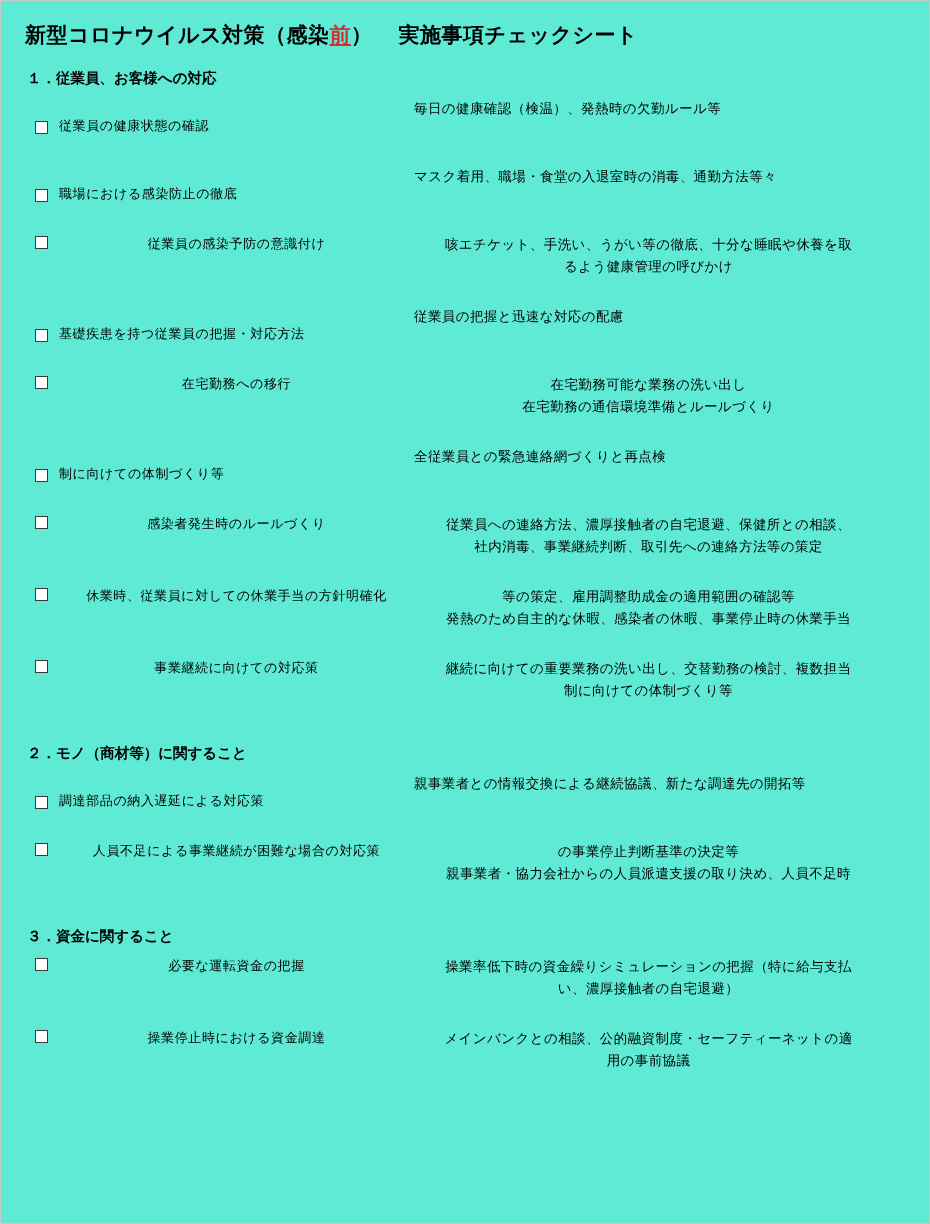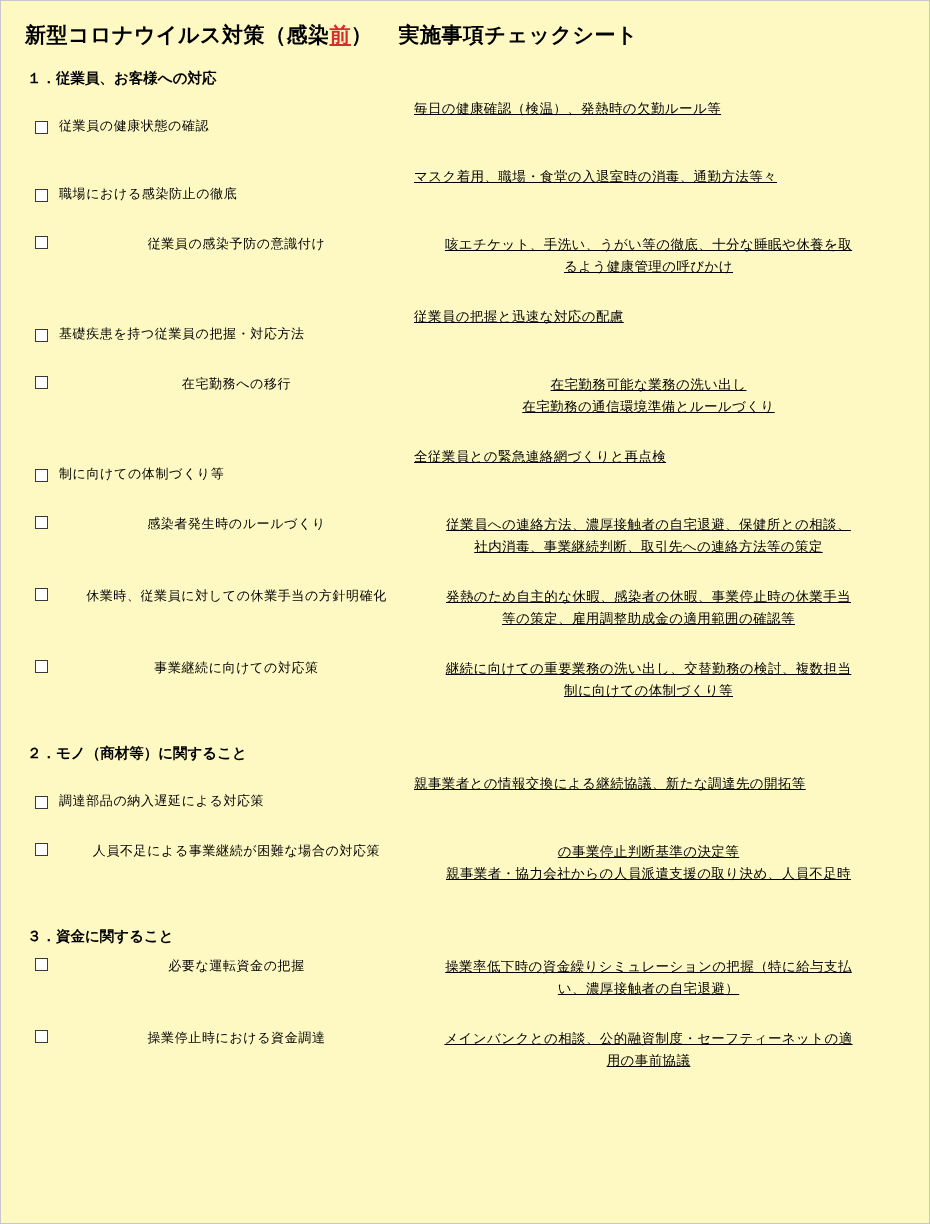--- a/index.html
+++ b/index.html
@@ -13,21 +13,21 @@
     font-family: "Liberation Serif", "DejaVu Serif", serif;
     color: #000000;
     position: relative;
     overflow: hidden;
   }
   .page {
     width: 930px;
     height: 1224px;
     box-sizing: border-box;
     border: 1px solid #c8c8c8;
-    background: #fef9c3;
+    background: #5eead4;
     padding: 14px 22px 0 22px;
     position: relative;
   }
   .doc-title {
     font-size: 21px;
     font-weight: bold;
     letter-spacing: 0.5px;
     margin: 6px 0 2px 2px;
     white-space: nowrap;
   }
@@ -71,21 +71,20 @@
     line-height: 1.55;
     letter-spacing: 0.6px;
     padding-top: 0px;
   }
   .desc-cell {
     flex: 1 1 auto;
     font-size: 13.5px;
     line-height: 1.6;
     letter-spacing: 0.4px;
     padding-right: 24px;
-    text-decoration: underline;
   }
   .desc-cell .line { display: block; }
   .row-center .item-cell,
   .row-center .chk-cell { align-self: center; }
 </style>
 </head>
 <body>
 
 <div class="page">
 
@@ -170,22 +169,22 @@
           <span class="line">社内消毒、事業継続判断、取引先への連絡方法等の策定</span>
         </div>
       </div>
 
       <div class="row two-line">
         <div class="chk-cell">
             <span class="checkbox"></span>
           </div>
         <div class="item-cell">休業時、従業員に対しての休業手当の方針明確化</div>
         <div class="desc-cell">
+          <span class="line">等の策定、雇用調整助成金の適用範囲の確認等</span>
           <span class="line">発熱のため自主的な休暇、感染者の休暇、事業停止時の休業手当</span>
-          <span class="line">等の策定、雇用調整助成金の適用範囲の確認等</span>
         </div>
       </div>
 
 
       <div class="row two-line">
         <div class="chk-cell">
             <span class="checkbox"></span>
           </div>
         <div class="item-cell">事業継続に向けての対応策</div>
         <div class="desc-cell">

